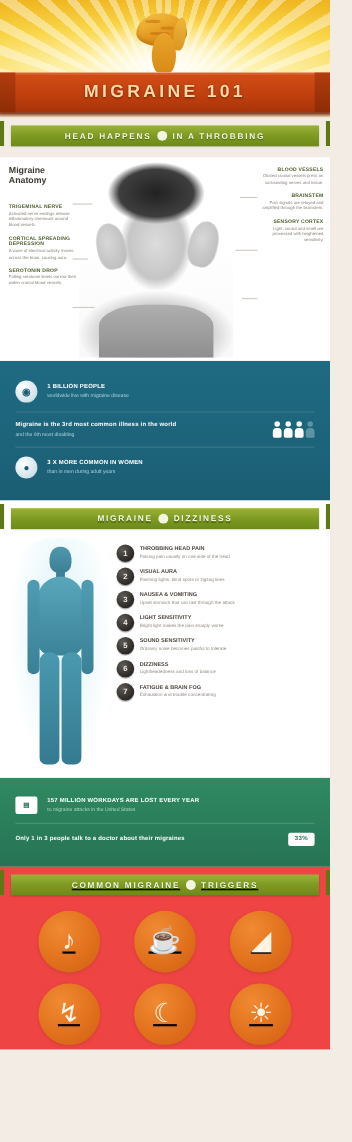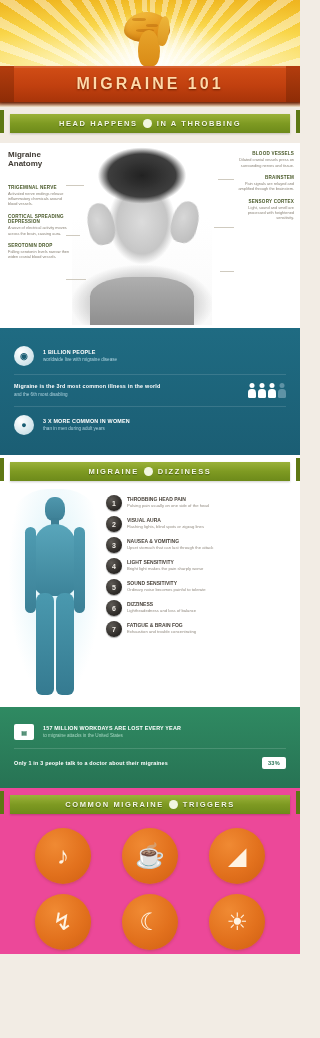--- a/index.html
+++ b/index.html
@@ -411,22 +411,23 @@
     border-radius: 2px;
     background: #ffffff;
     color: #277354;
     font-size: 6px;
     font-weight: bold;
     display: flex; align-items: center; justify-content: center;
   }
 
   
   .triggers {
-    background: #ec4899;
+    background: #ef4444;
     padding-bottom: 4px;
+    text-decoration: underline;
   }
   .trigger-grid {
     display: grid;
     grid-template-columns: repeat(3, 1fr);
     gap: 10px 6px;
     padding: 4px 22px 0 22px;
   }
   .trigger-cell {
     display: flex;
     flex-direction: column;

